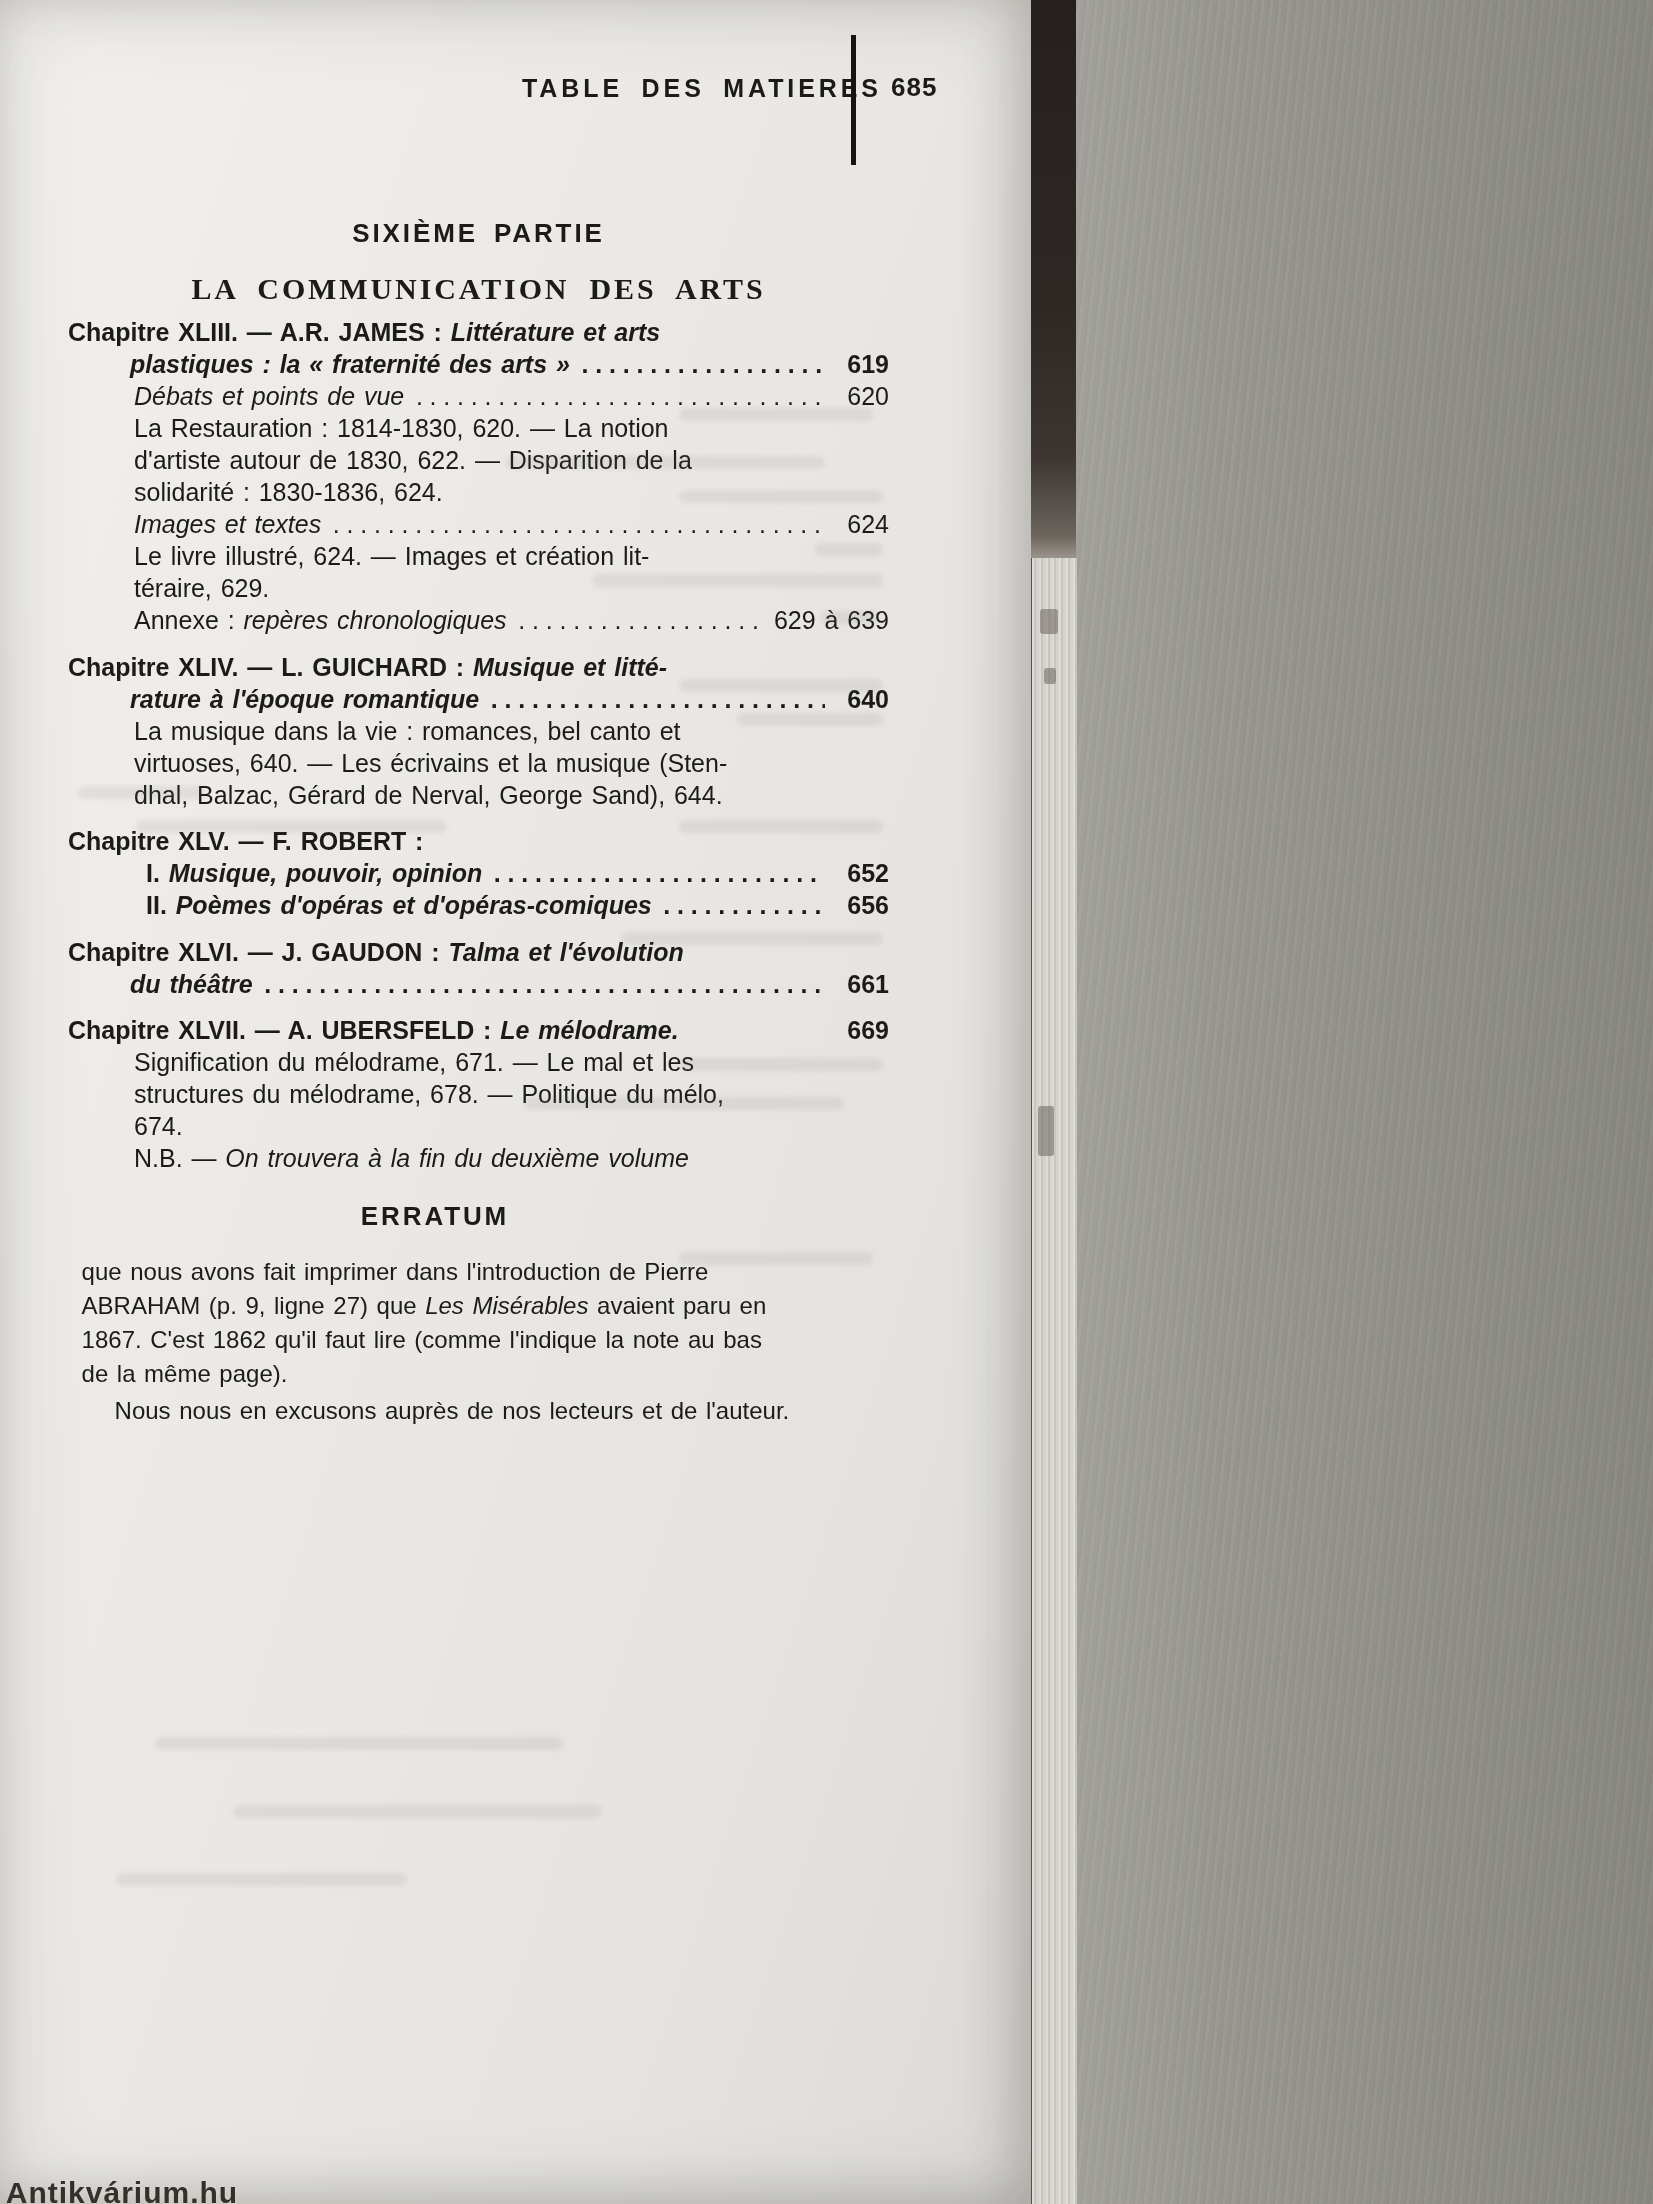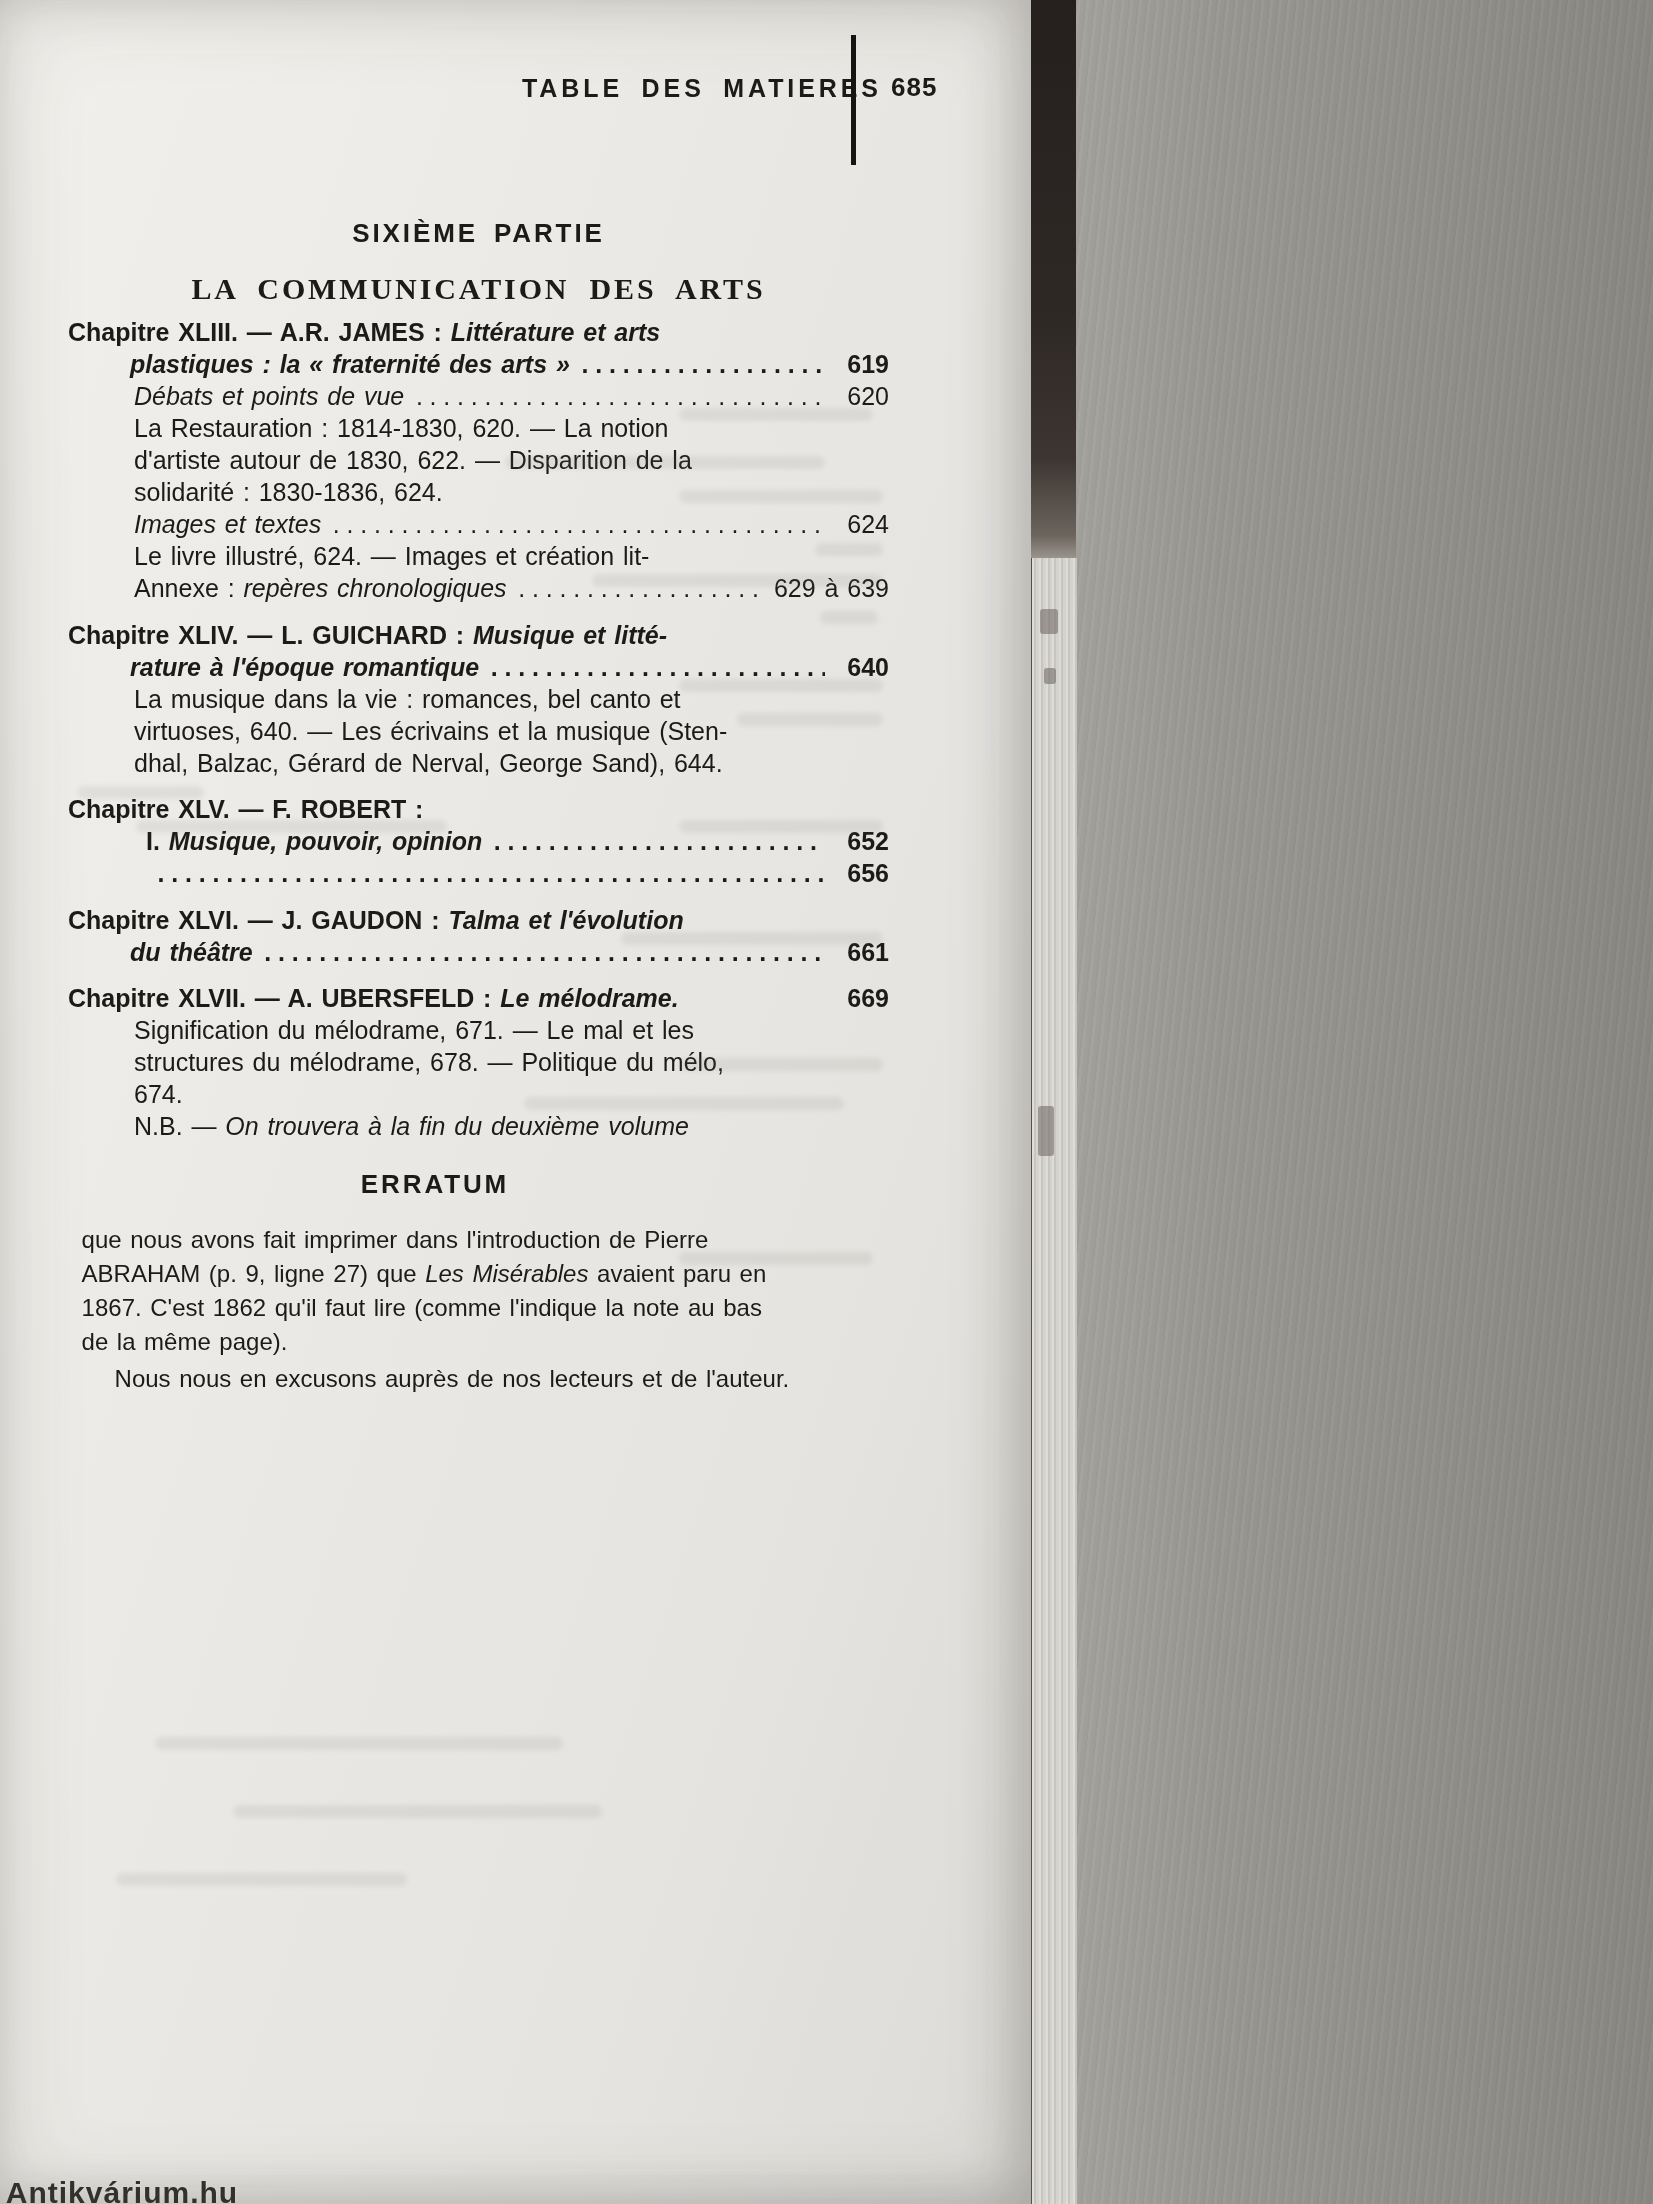--- a/index.html
+++ b/index.html
@@ -107,20 +107,21 @@
             </div>
             <div class="line ind2"><span class="t"><span>La Restauration : 1814-1830, 620. — La notion</span></span></div>
             <div class="line ind2"><span class="t"><span>d'artiste autour de 1830, 622. — Disparition de la</span></span></div>
             <div class="line ind2"><span class="t"><span>solidarité : 1830-1836, 624.</span></span></div>
             <div class="line ind2 flexline">
               <span class="t"><span class="it">Images et textes</span></span>
               <span class="leader">..........................................................................................</span>
               <span class="pg">624</span>
             </div>
             <div class="line ind2"><span class="t"><span>Le livre illustré, 624. — Images et création lit-</span></span></div>
+            <div class="line ind2"><span class="t"><span>téraire, 629.</span></span></div>
             <div class="line ind2 flexline">
               <span class="t"><span>Annexe : </span><span class="it">repères chronologiques</span></span>
               <span class="leader">..........................................................................................</span>
               <span class="pg">629 à 639</span>
             </div>
           </div>
           <div class="block">
             <div class="line ind0 b"><span class="t"><span>Chapitre XLIV. — L. GUICHARD : </span><span class="it">Musique et litté-</span></span></div>
             <div class="line ind1 b flexline">
               <span class="t"><span class="it">rature à l'époque romantique</span></span>
@@ -132,20 +133,21 @@
             <div class="line ind2"><span class="t"><span>dhal, Balzac, Gérard de Nerval, George Sand), 644.</span></span></div>
           </div>
           <div class="block">
             <div class="line ind0 b"><span class="t"><span>Chapitre XLV. — F. ROBERT :</span></span></div>
             <div class="line ind3 b flexline">
               <span class="t"><span>I. </span><span class="it">Musique, pouvoir, opinion</span></span>
               <span class="leader">..........................................................................................</span>
               <span class="pg">652</span>
             </div>
             <div class="line ind3 b flexline">
+              <span class="t"><span>II. </span><span class="it">Poèmes d'opéras et d'opéras-comiques</span></span>
               <span class="leader">..........................................................................................</span>
               <span class="pg">656</span>
             </div>
           </div>
           <div class="block">
             <div class="line ind0 b"><span class="t"><span>Chapitre XLVI. — J. GAUDON : </span><span class="it">Talma et l'évolution</span></span></div>
             <div class="line ind1 b flexline">
               <span class="t"><span class="it">du théâtre</span></span>
               <span class="leader">..........................................................................................</span>
               <span class="pg">661</span>

